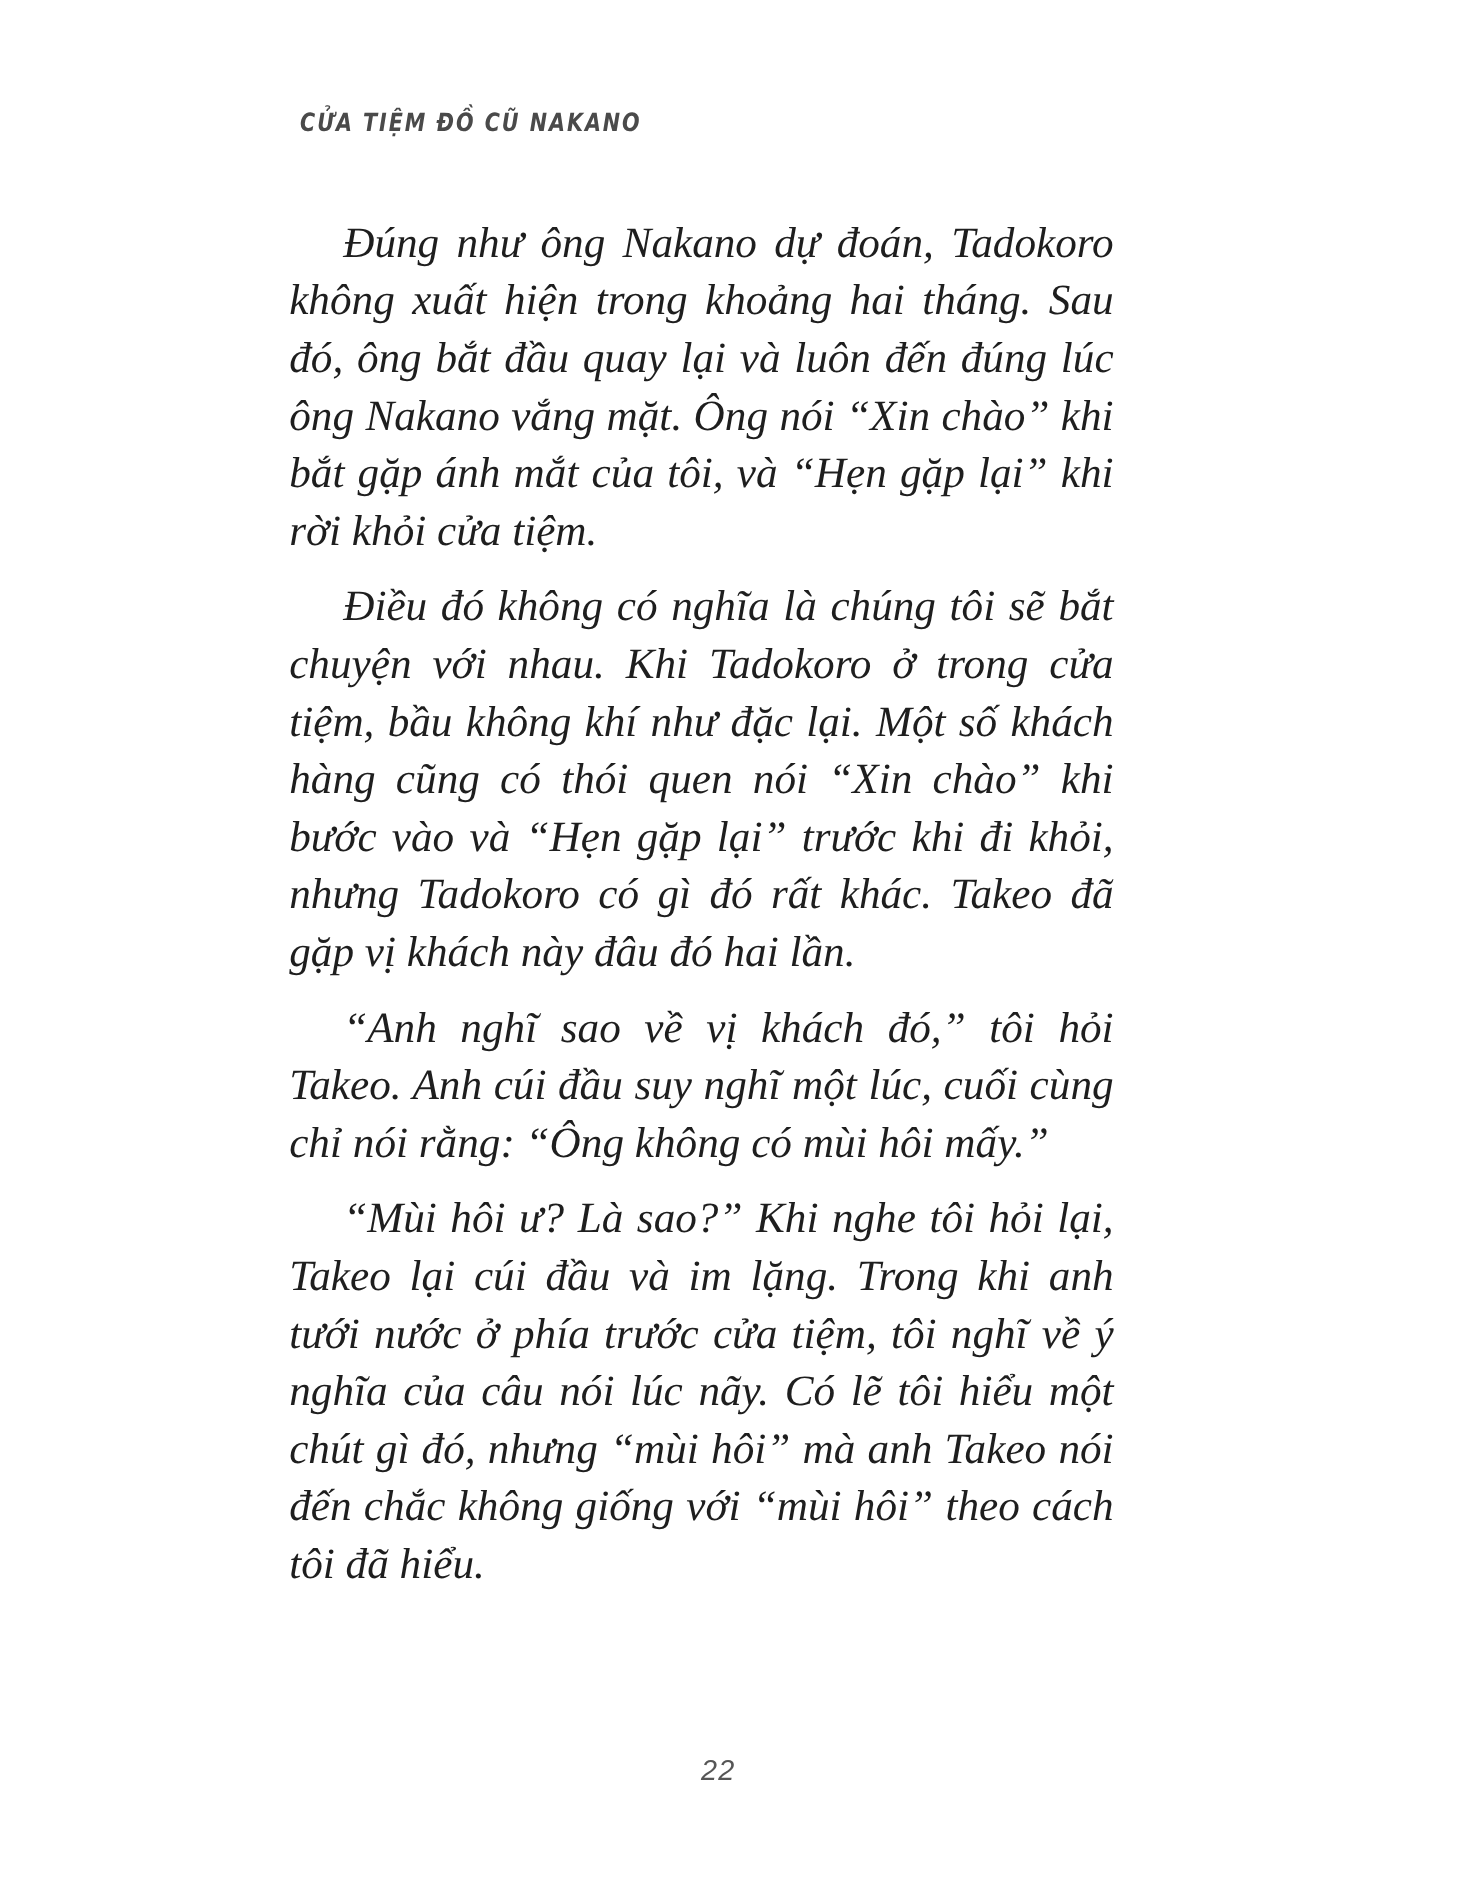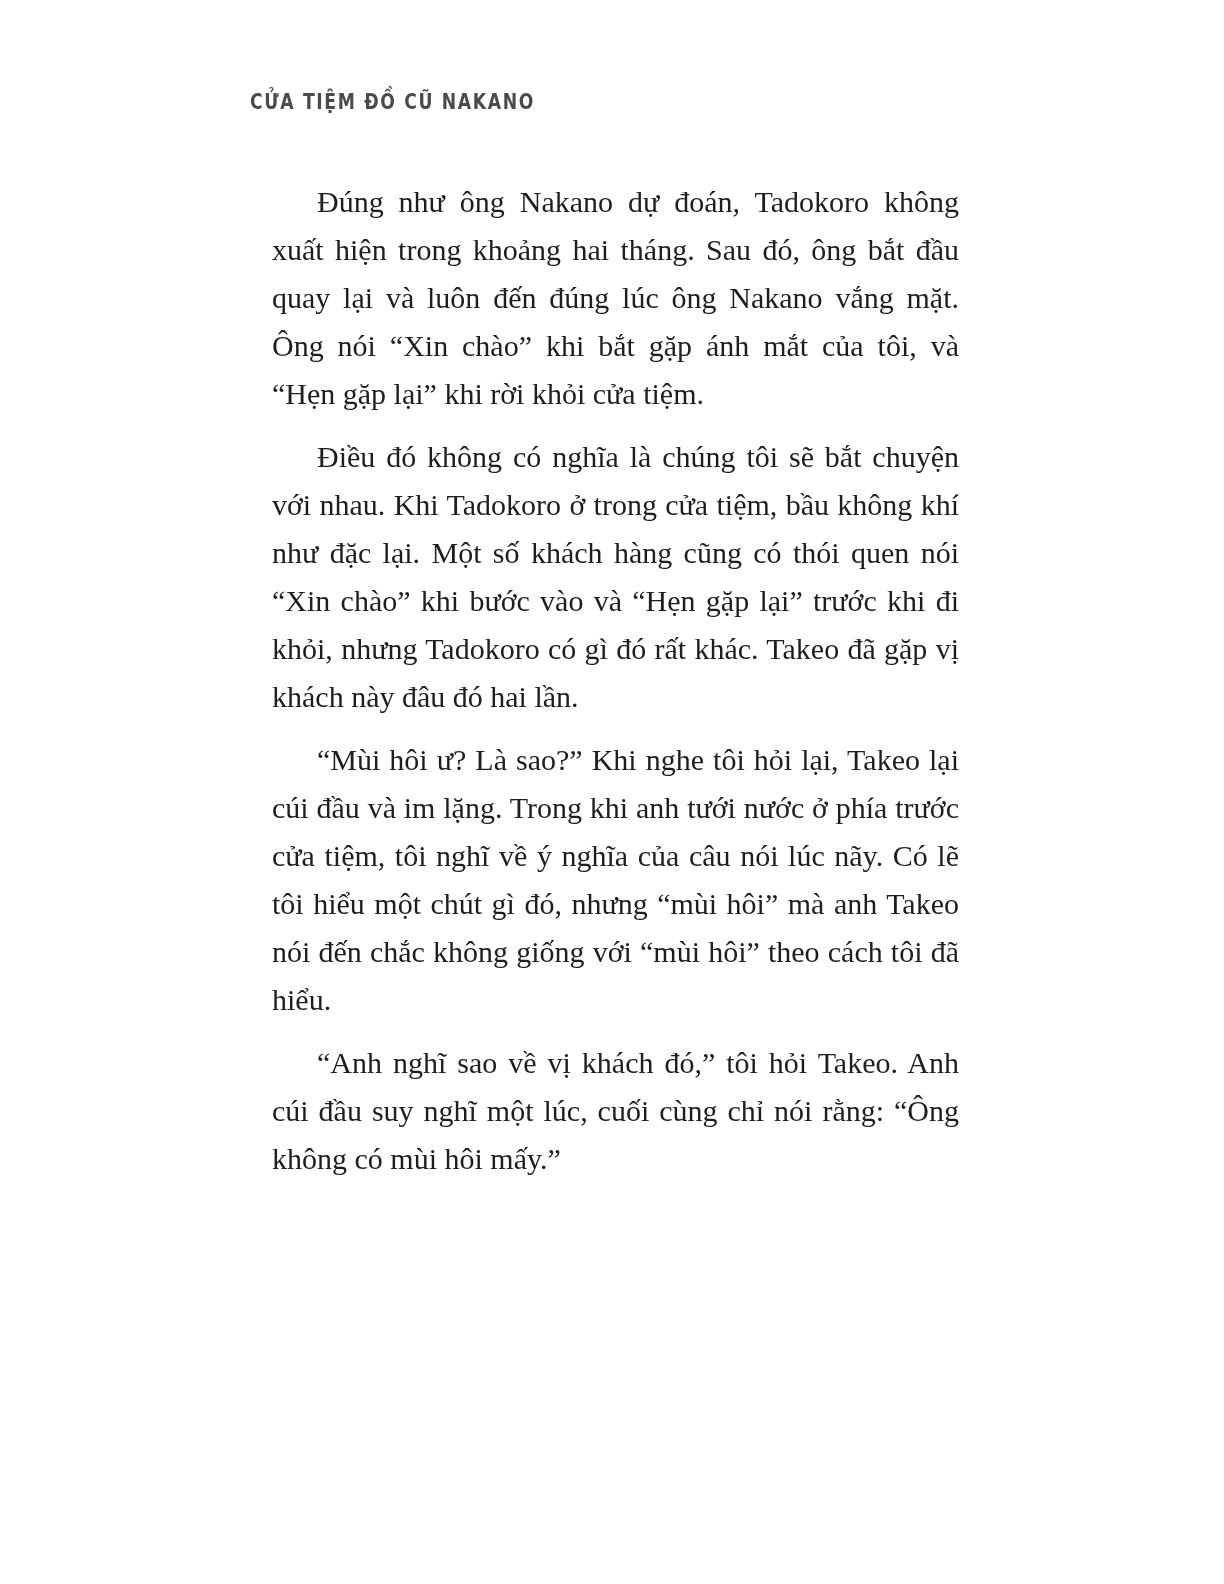--- a/index.html
+++ b/index.html
@@ -13,41 +13,42 @@
     padding:0;
     background:var(--background);
   }
   .page{
     position:relative;
     width:1224px;
     height:1584px;
     background:var(--background);
     overflow:hidden;
     font-family:"Liberation Serif", serif;
+    font-style:italic;
   }
   .running-header{
     position:absolute;
     left:250px;
     top:90px;
     color:var(--header);
     font-family:"DejaVu Sans", sans-serif;
     font-weight:700;
     font-size:21px;
     letter-spacing:2px;
     white-space:nowrap;
     transform:scaleX(0.82);
     transform-origin:left center;
   }
   .body-text{
     position:absolute;
-    left:272px;
+    left:241px;
     top:178px;
     width:687px;
     color:var(--text);
-    font-size:30px;
+    font-size:36px;
     line-height:48px;
     text-align:justify;
   }
   .body-text p{
     margin:0 0 15px 0;
     text-indent:45px;
   }
   .page-number{
     position:absolute;
     left:255px;
@@ -63,18 +64,19 @@
 </head>
 <body>
 
 <div class="page">
 
   <div class="running-header">CỬA TIỆM ĐỒ CŨ NAKANO</div>
 
   <div class="body-text">
     <p>Đúng như ông Nakano dự đoán, Tadokoro không xuất hiện trong khoảng hai tháng. Sau đó, ông bắt đầu quay lại và luôn đến đúng lúc ông Nakano vắng mặt. Ông nói “Xin chào” khi bắt gặp ánh mắt của tôi, và “Hẹn gặp lại” khi rời khỏi cửa tiệm.</p>
     <p>Điều đó không có nghĩa là chúng tôi sẽ bắt chuyện với nhau. Khi Tadokoro ở trong cửa tiệm, bầu không khí như đặc lại. Một số khách hàng cũng có thói quen nói “Xin chào” khi bước vào và “Hẹn gặp lại” trước khi đi khỏi, nhưng Tadokoro có gì đó rất khác. Takeo đã gặp vị khách này đâu đó hai lần.</p>
+    <p>“Anh nghĩ sao về vị khách đó,” tôi hỏi Takeo. Anh cúi đầu suy nghĩ một lúc, cuối cùng chỉ nói rằng: “Ông không có mùi hôi mấy.”</p>
     <p>“Mùi hôi ư? Là sao?” Khi nghe tôi hỏi lại, Takeo lại cúi đầu và im lặng. Trong khi anh tưới nước ở phía trước cửa tiệm, tôi nghĩ về ý nghĩa của câu nói lúc nãy. Có lẽ tôi hiểu một chút gì đó, nhưng “mùi hôi” mà anh Takeo nói đến chắc không giống với “mùi hôi” theo cách tôi đã hiểu.</p>
-    <p>“Anh nghĩ sao về vị khách đó,” tôi hỏi Takeo. Anh cúi đầu suy nghĩ một lúc, cuối cùng chỉ nói rằng: “Ông không có mùi hôi mấy.”</p>
   </div>
 
+  <div class="page-number">22</div>
 
 </div>
 
 </body></html>

